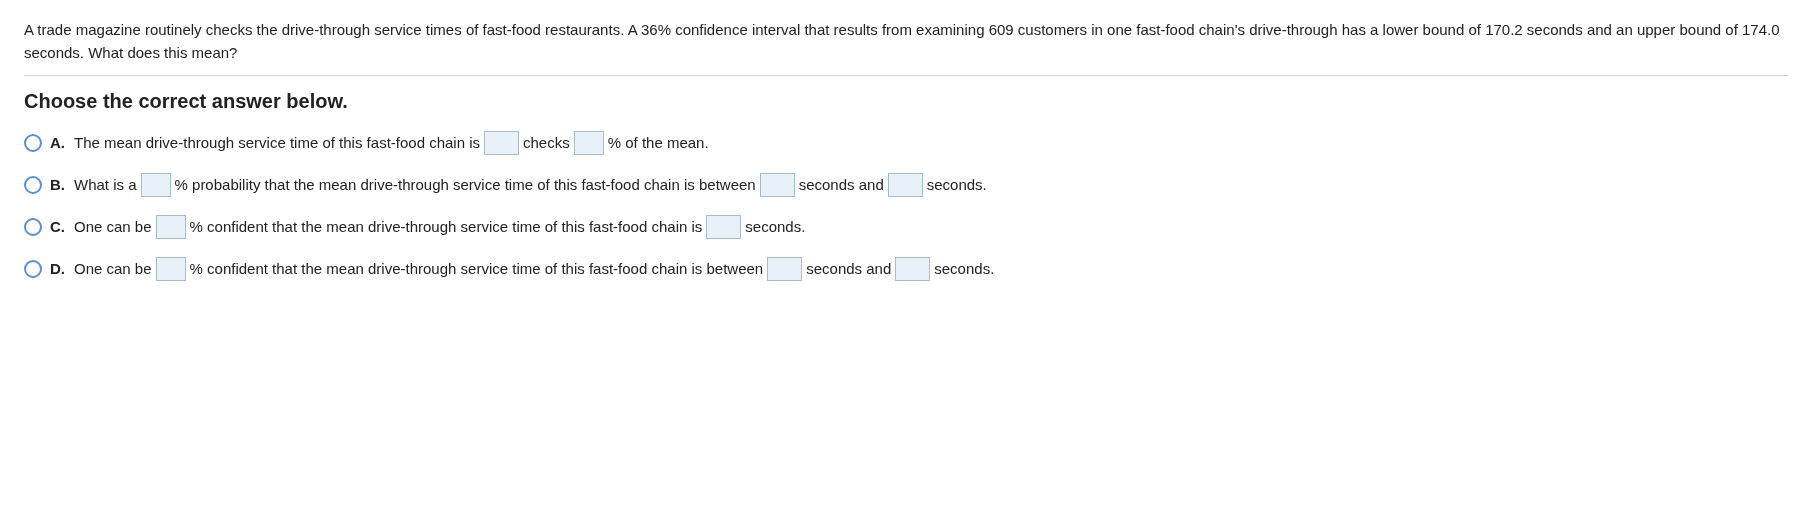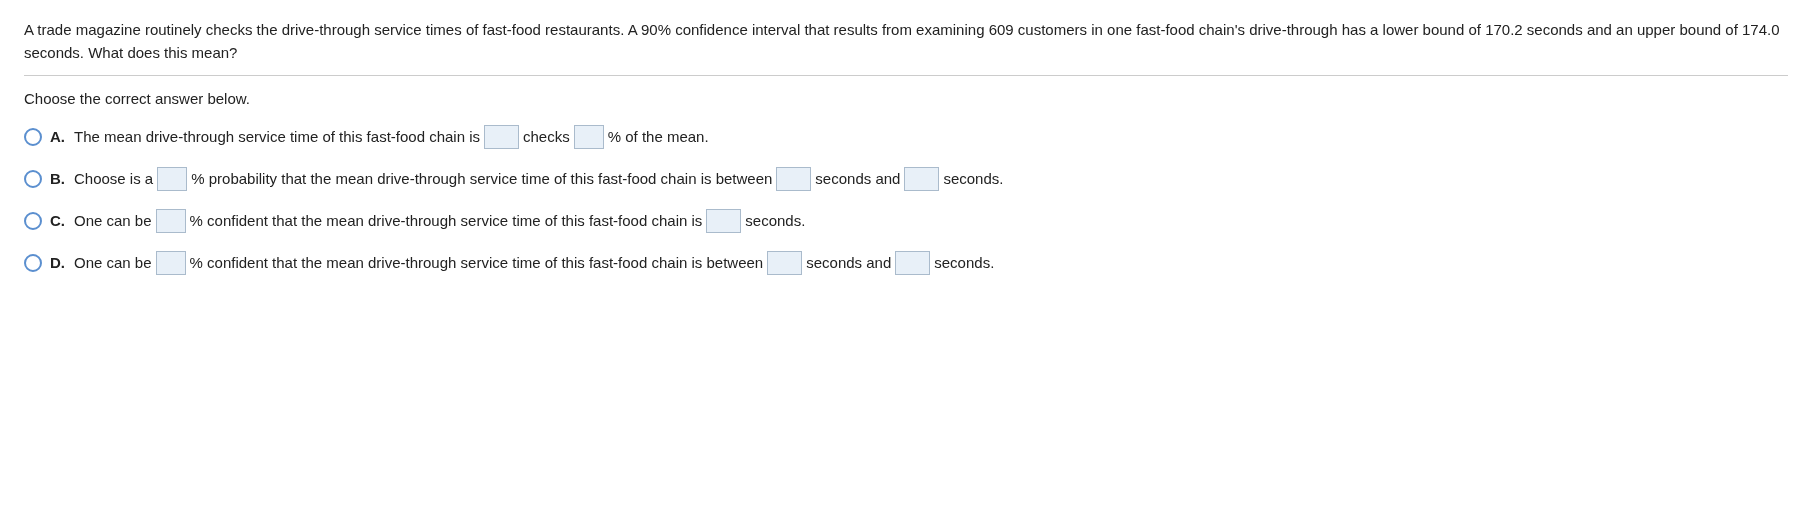--- a/index.html
+++ b/index.html
@@ -25,22 +25,23 @@
       max-width: 1760px;
     }
 
     .divider {
       border: none;
       border-top: 1px solid #cccccc;
       margin: 10px 0 14px 0;
     }
 
     .choose-label {
-      font-size: 15px;
+      font-size: 20px;
       margin-bottom: 18px;
+      font-weight: bold;
     }
 
     .options-list {
       list-style: none;
       display: flex;
       flex-direction: column;
       gap: 18px;
     }
 
     .option-row {
@@ -88,21 +89,21 @@
       flex-shrink: 0;
     }
 
     .fill-box-wide {
       width: 35px;
     }
   </style>
 </head>
 <body>
 
-<p class="question-text">A trade magazine routinely checks the drive-through service times of fast-food restaurants. A 90% confidence interval that results from examining 609 customers in one fast-food chain's drive-through has a lower bound of 170.2 seconds and an upper bound of 174.0 seconds. What does this mean?</p>
+<p class="question-text">A trade magazine routinely checks the drive-through service times of fast-food restaurants. A 36% confidence interval that results from examining 609 customers in one fast-food chain's drive-through has a lower bound of 170.2 seconds and an upper bound of 174.0 seconds. What does this mean?</p>
 
 <hr class="divider">
 
 <p class="choose-label">Choose the correct answer below.</p>
 
 <ul class="options-list">
 
   <li class="option-row">
     <span class="radio-circle"></span>
     <span class="option-letter">A.</span>
@@ -112,21 +113,21 @@
       <span>checks</span>
       <span class="fill-box"></span>
       <span>% of the mean.</span>
     </span>
   </li>
 
   <li class="option-row">
     <span class="radio-circle"></span>
     <span class="option-letter">B.</span>
     <span class="option-text">
-      <span>Choose is a</span>
+      <span>What is a</span>
       <span class="fill-box"></span>
       <span>% probability that the mean drive-through service time of this fast-food chain is between</span>
       <span class="fill-box fill-box-wide"></span>
       <span>seconds and</span>
       <span class="fill-box fill-box-wide"></span>
       <span>seconds.</span>
     </span>
   </li>
 
   <li class="option-row">

